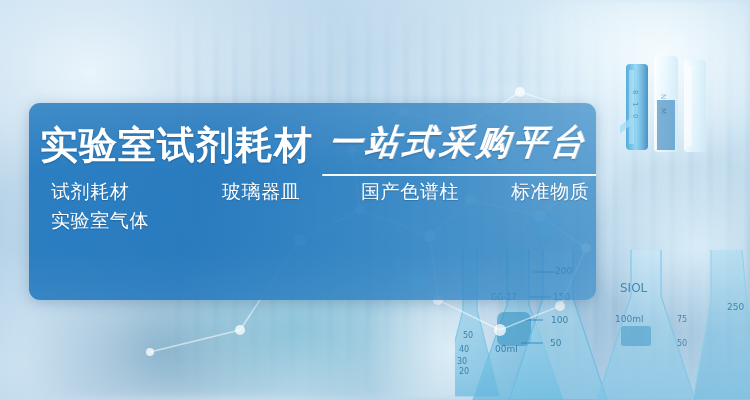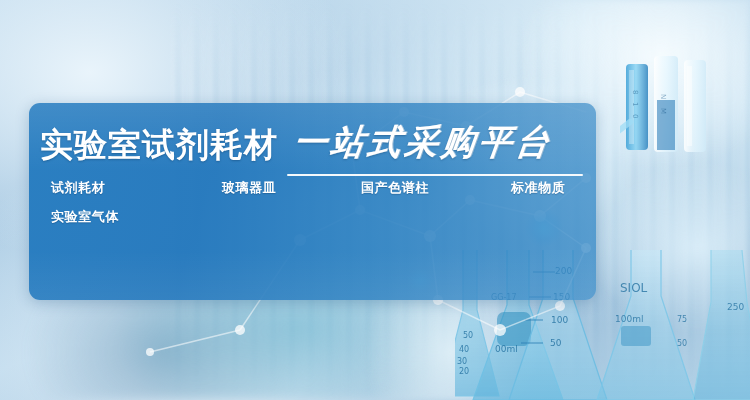--- a/index.html
+++ b/index.html
@@ -85,21 +85,21 @@
     background:linear-gradient(180deg,rgba(255,255,255,.10) 0%,rgba(255,255,255,0) 35%,rgba(255,255,255,0) 75%,rgba(255,255,255,.06) 100%);
     pointer-events:none;
   }
 
   
   .title-row{
     position:absolute;left:11px;top:16px;right:0;height:52px;
     display:flex;align-items:center;white-space:nowrap;
   }
   .title-main{
-    color:#ffffff;font-size:33px;font-weight:bold;letter-spacing:1px;
+    color:#ffffff;font-size:38px;font-weight:bold;letter-spacing:1px;
     text-shadow:0 1px 2px rgba(10,50,90,.35);
     font-family:Liberation Mono, monospace;
   }
   .title-brush-wrap{position:relative;margin-left:13px;padding-bottom:2px;}
   .title-brush{
     display:block;color:#ffffff;font-size:33px;font-weight:bold;
     letter-spacing:4px;
     font-family:"DejaVu Serif","Liberation Serif",serif;
     font-style:italic;
     transform:skewX(-7deg) scaleY(1.06);
@@ -108,21 +108,21 @@
   }
   .title-underline{
     position:absolute;left:-4px;bottom:-7px;width:296px;height:2px;
     background:#ffffff;opacity:.95;border-radius:1px;
   }
 
   
   .cats{position:absolute;left:11px;top:76px;right:8px;}
   .cat-row{position:relative;height:29px;}
   .cat{
-    position:absolute;top:0;color:#ffffff;font-size:13px;font-weight:bold;
+    position:absolute;top:0;color:#ffffff;font-size:19px;font-weight:normal;
     letter-spacing:.6px;white-space:nowrap;
     text-shadow:0 1px 1px rgba(10,50,90,.30);
     font-family:"DejaVu Sans","Liberation Sans",sans-serif;
   }
   .c1{left:11px;}
   .c2{left:166px;margin-left:16px;}
   .c3{left:321px;}
   .c4{left:471px;}
 </style>
 </head>

